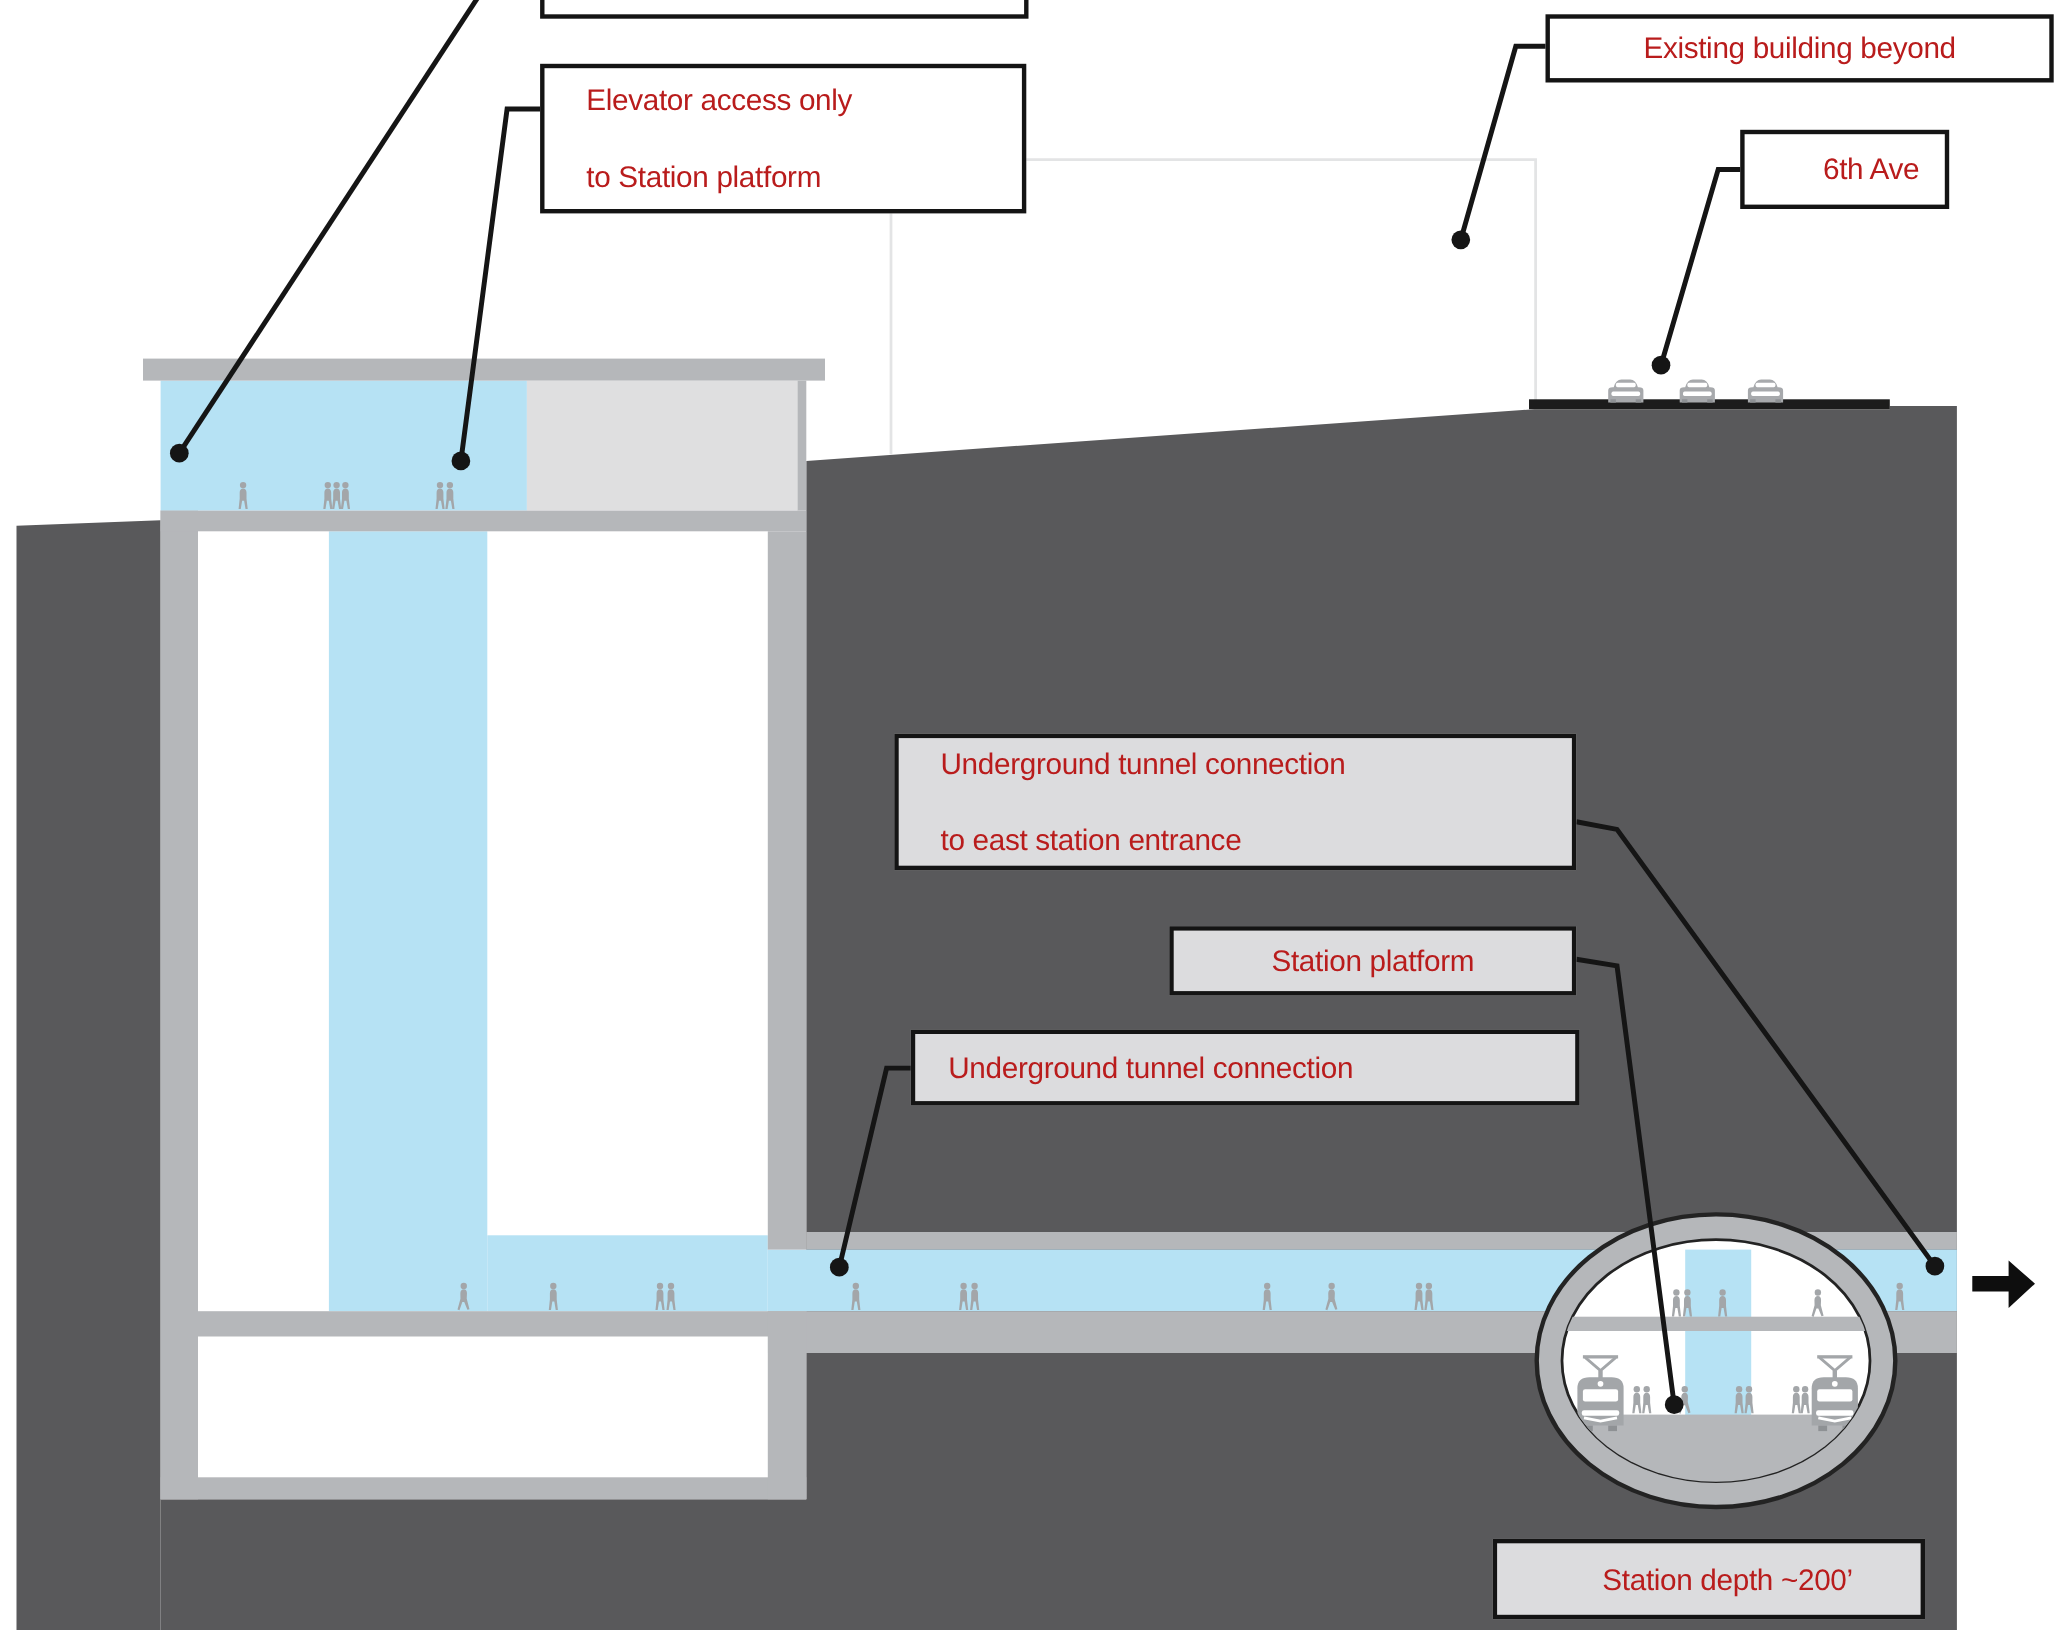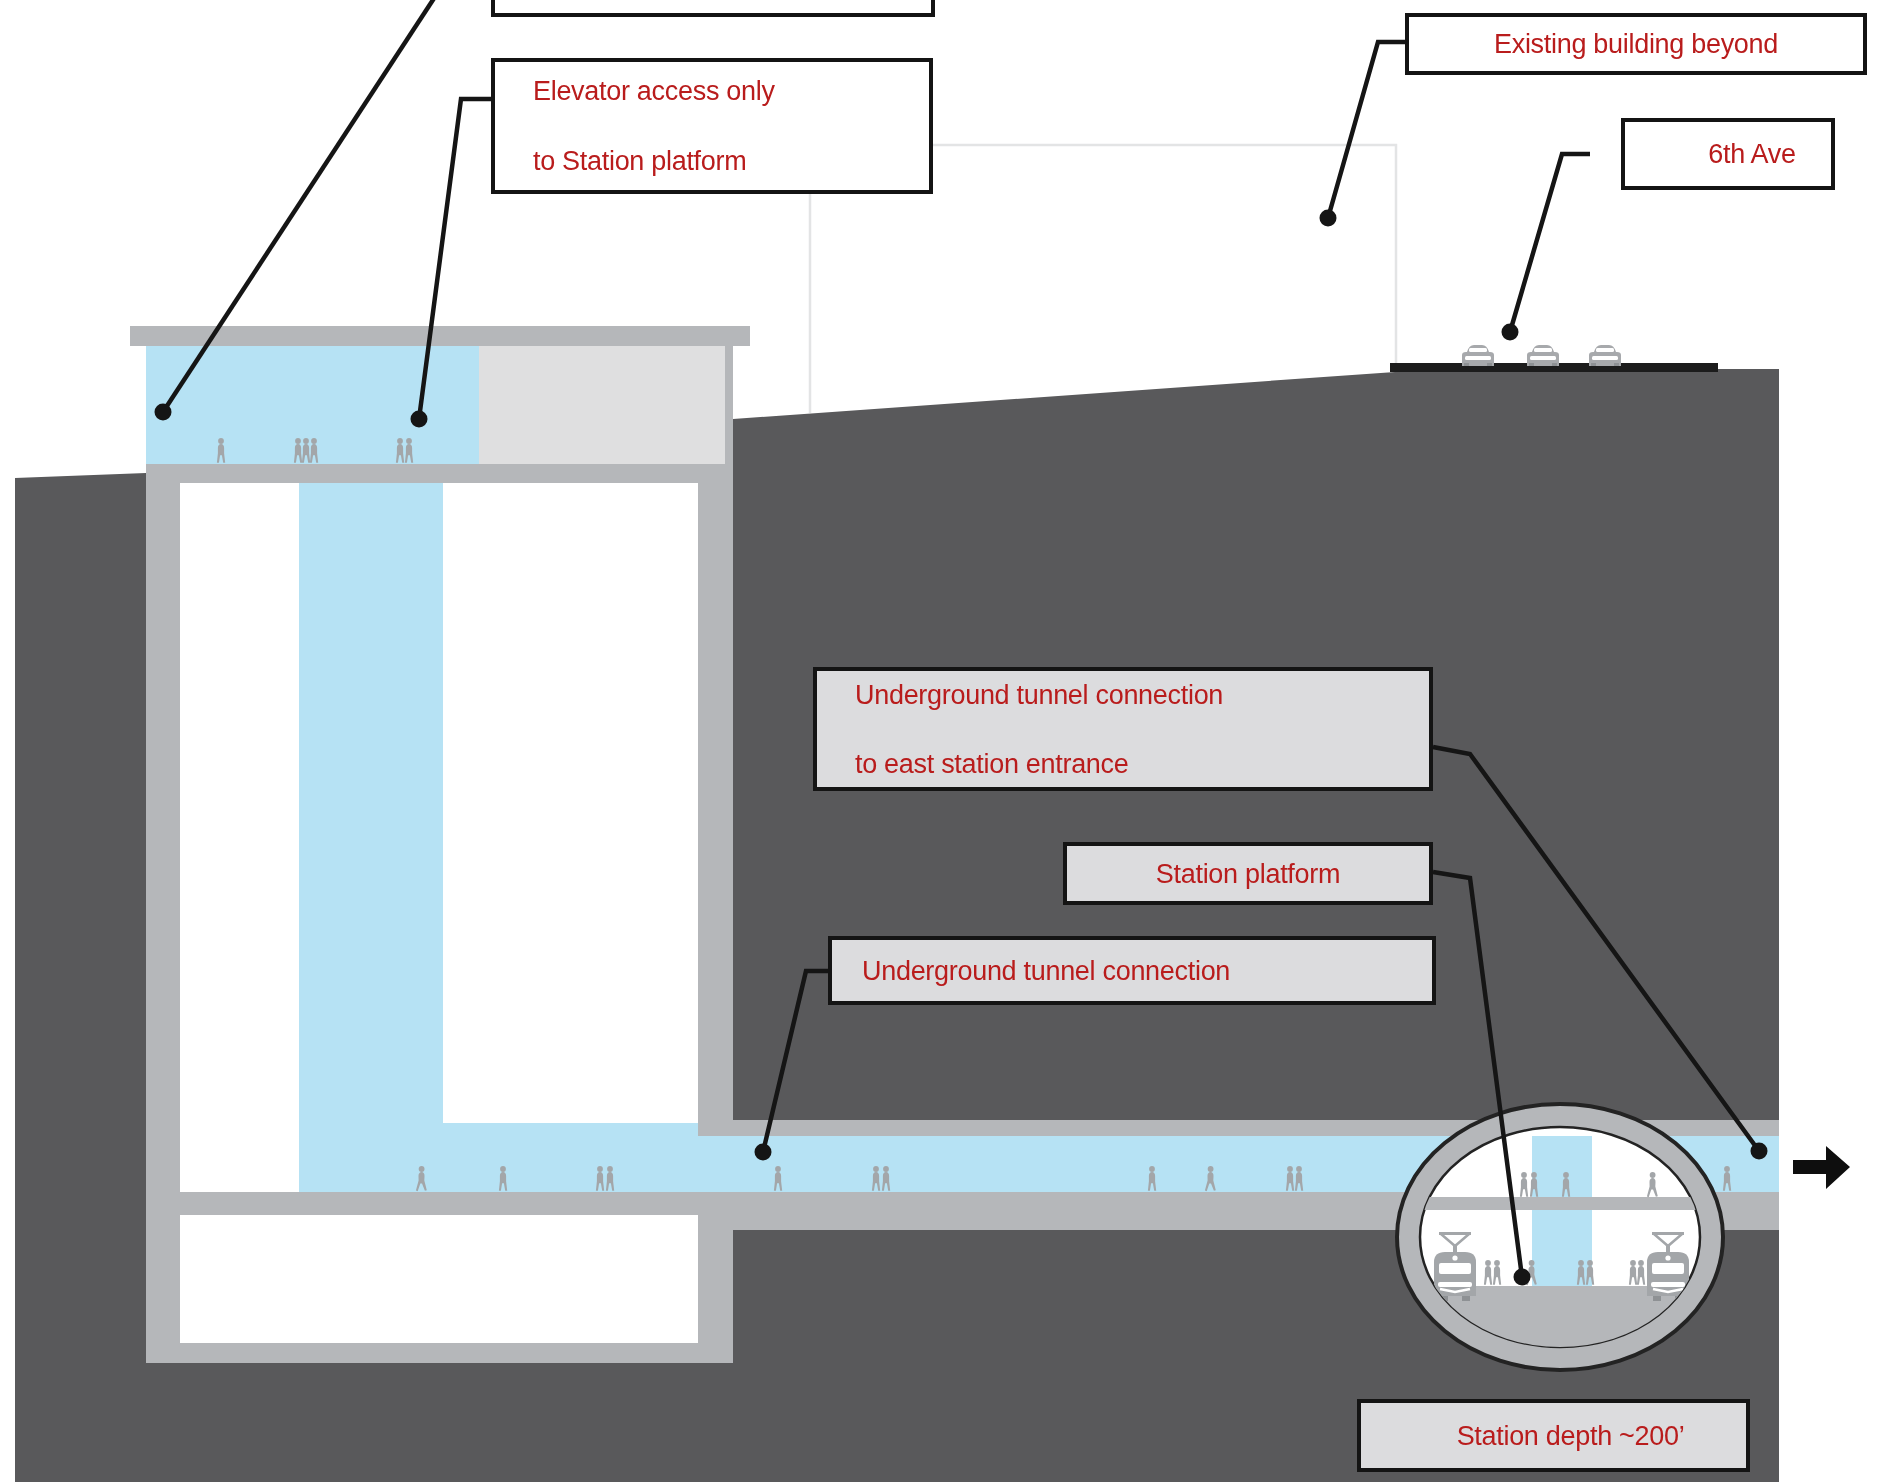--- a/index.html
+++ b/index.html
@@ -169,21 +169,21 @@
 
 <div class="callout white left" style="left:491px;top:58px;width:442px;height:136px;padding-left:38px;gap:24px;">
   <span>Elevator access only</span>
   <span>to Station platform</span>
 </div>
 
 <div class="callout white center" style="left:1405px;top:13px;width:462px;height:62px;">
   <span>Existing building beyond</span>
 </div>
 
-<div class="callout white center" style="left:1621px;top:118px;width:214px;height:72px;padding-left:48px;">
+<div class="callout white center" style="left:1582px;top:118px;width:190px;height:72px;padding-left:48px;">
   <span>6th Ave</span>
 </div>
 
 <div class="callout gray left" style="left:813px;top:667px;width:620px;height:124px;padding-left:38px;">
   <span>Underground tunnel connection</span>
   <span>to east station entrance</span>
 </div>
 
 <div class="callout gray center" style="left:1063px;top:842px;width:370px;height:63px;">
   <span>Station platform</span>

